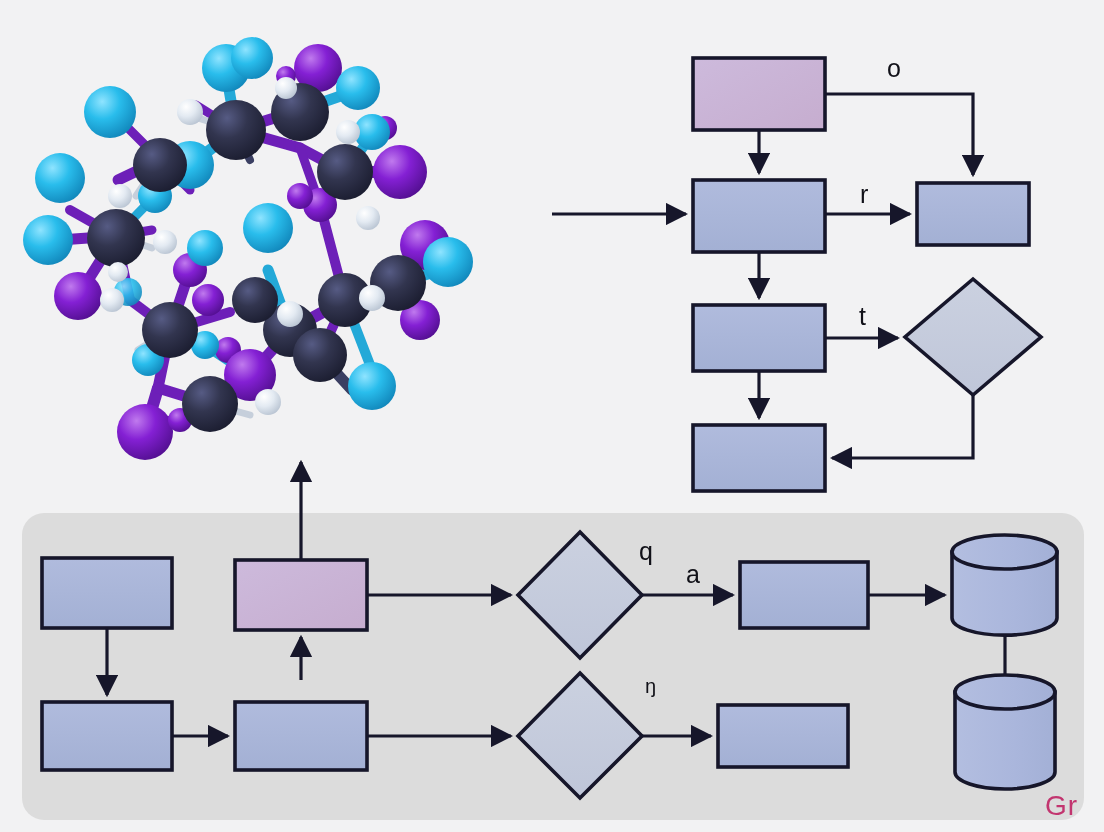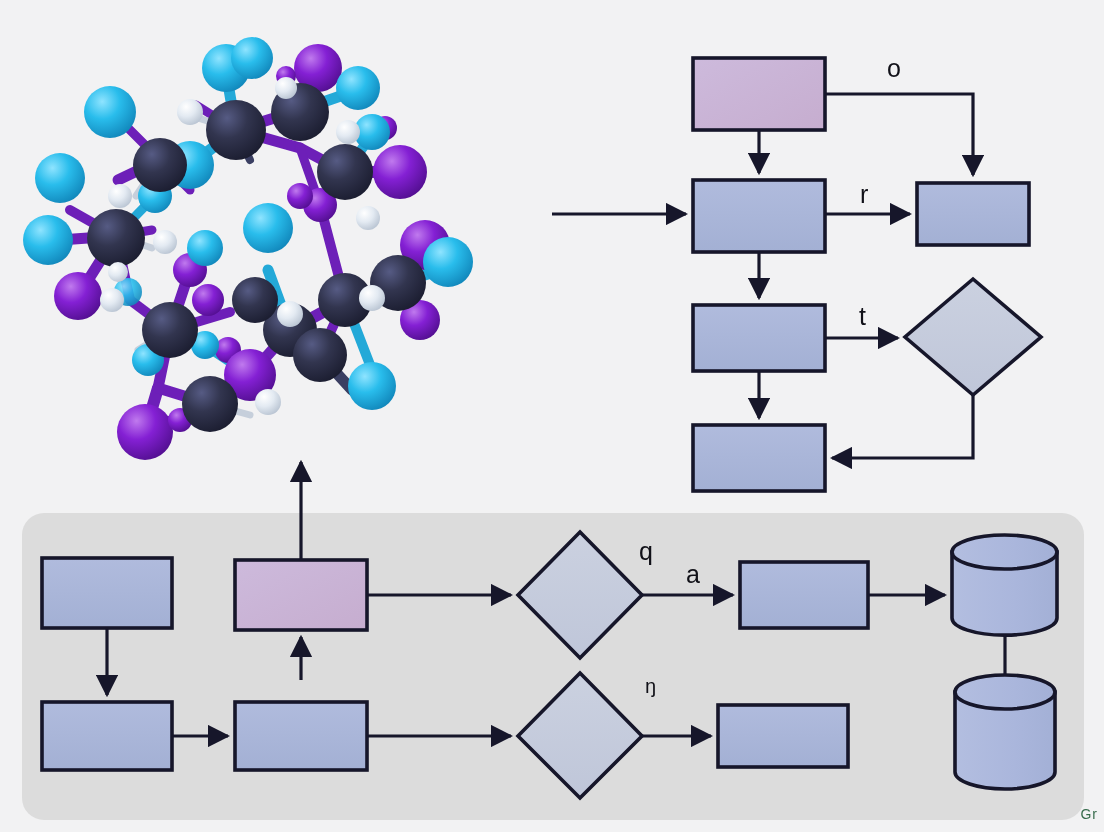--- a/index.html
+++ b/index.html
@@ -20,23 +20,23 @@
     user-select:none;
   }
   .label.small{font-size:20px;}
   #molecule{
     position:absolute;
     left:60px;top:18px;
     width:480px;height:462px;
   }
   #watermark{
     position:absolute;
-    right:6px;bottom:10px;
-    font-size:14px;
-    color:#14532d;
+    right:26px;bottom:10px;
+    font-size:28px;
+    color:#be185d;
     letter-spacing:1px;
     font-family:"Liberation Sans",sans-serif;
     opacity:.85;
   }
 </style>
 </head>
 <body>
 
 <div id="stage">
 

